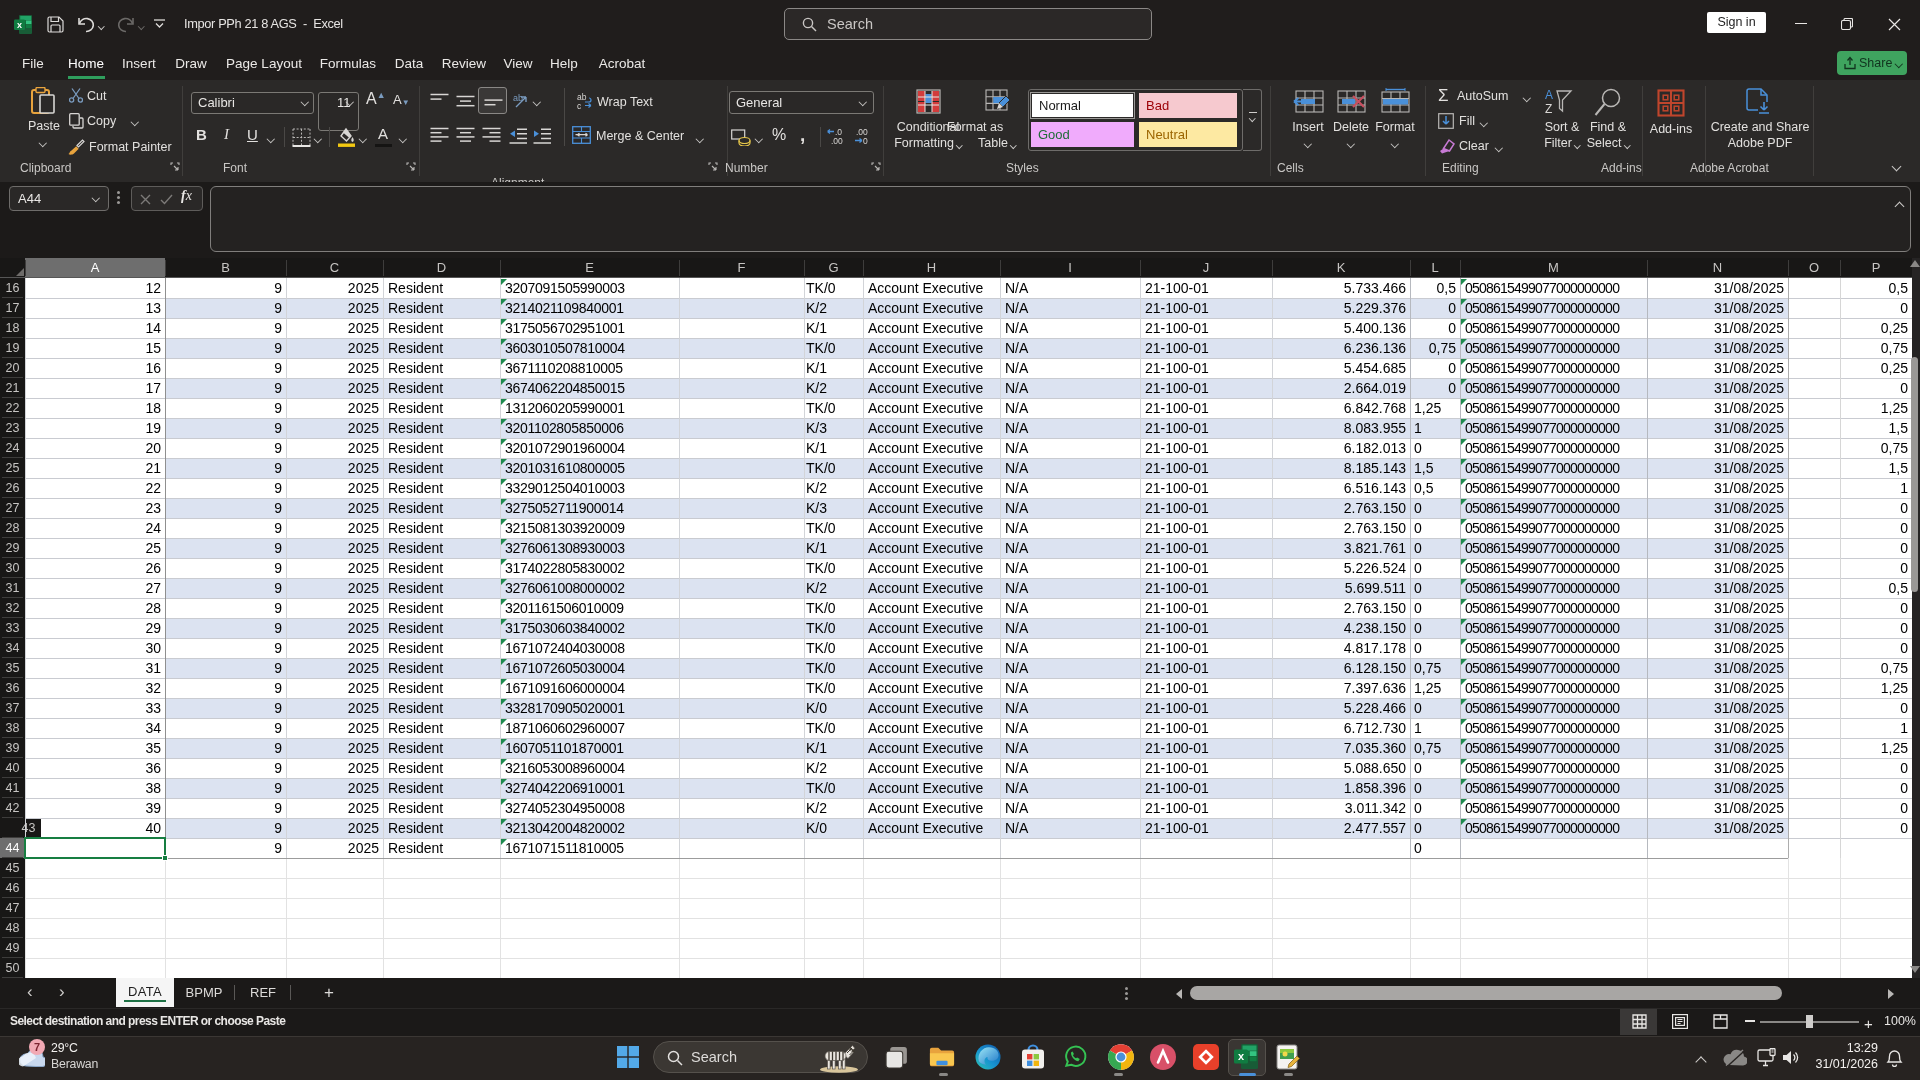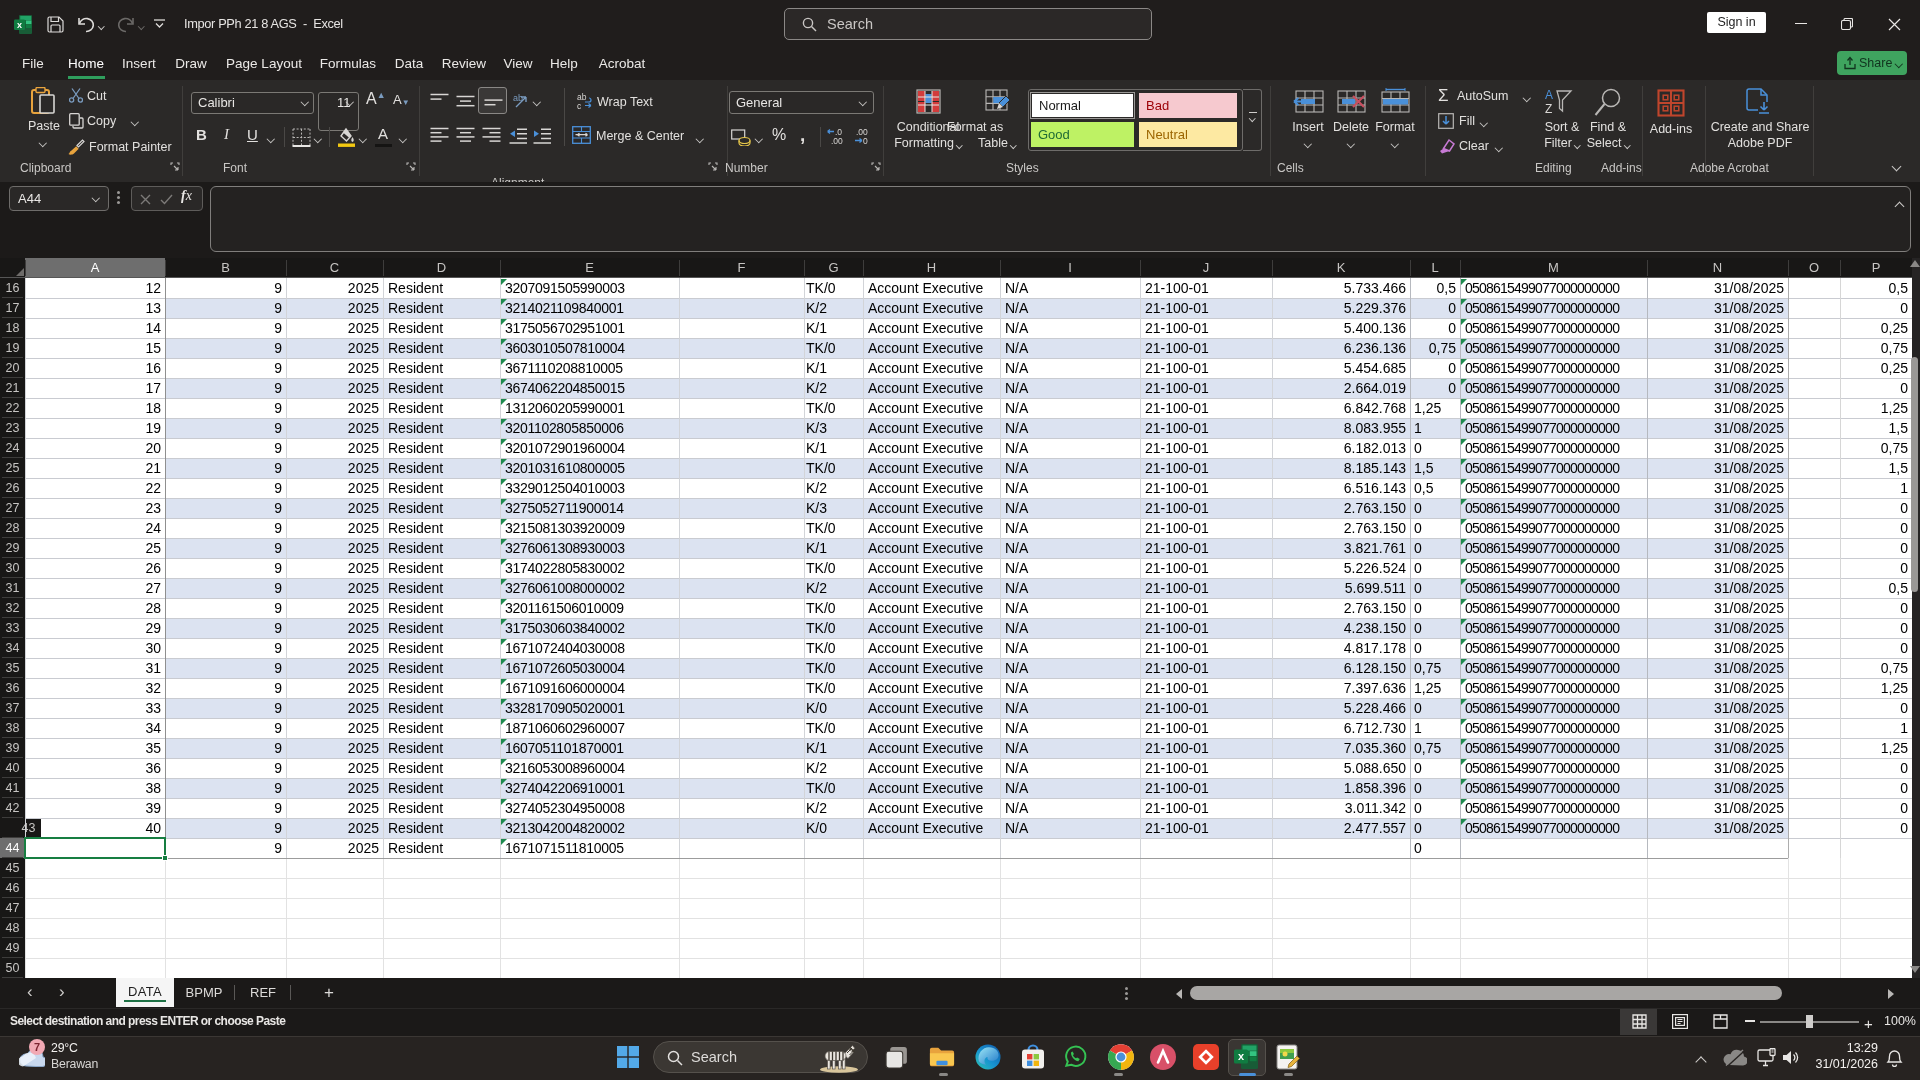--- a/index.html
+++ b/index.html
@@ -128,21 +128,21 @@
 <div class="ab vsep" style="left:1425px"></div>
 <div class="ab vsep" style="left:1642px"></div>
 <div class="ab vsep" style="left:1705px"></div>
 <div class="ab vsep" style="left:1813px"></div>
 <div class="ab rlab" style="left:20px;top:161px;width:140px">Clipboard</div>
 <div class="ab rlab" style="left:223px;top:161px;width:140px">Font</div>
 <div class="ab rlab" style="left:491px;top:176px;width:140px">Alignment</div>
 <div class="ab rlab" style="left:725px;top:161px;width:140px">Number</div>
 <div class="ab rlab" style="left:1006px;top:161px;width:140px">Styles</div>
 <div class="ab rlab" style="left:1277px;top:161px;width:140px">Cells</div>
-<div class="ab rlab" style="left:1535px;top:161px;width:140px">Editing</div>
+<div class="ab rlab" style="left:1442px;top:161px;width:140px">Editing</div>
 <div class="ab rlab" style="left:1601px;top:161px;width:140px">Add-ins</div>
 <div class="ab rlab" style="left:1690px;top:161px;width:140px">Adobe Acrobat</div>
 <svg class="ab" style="left:170px;top:162px" width="10" height="10" viewBox="0 0 10 10" fill="none" stroke="#b9b7b5" stroke-width="1.1">
     <path d="M1 3 V1 H3 M7 1 H9 V3"></path>
     <path d="M4 4 L8 8 M8 8 V5 M8 8 H5"></path>
   </svg>
 <svg class="ab" style="left:406px;top:162px" width="10" height="10" viewBox="0 0 10 10" fill="none" stroke="#b9b7b5" stroke-width="1.1">
     <path d="M1 3 V1 H3 M7 1 H9 V3"></path>
     <path d="M4 4 L8 8 M8 8 V5 M8 8 H5"></path>
   </svg>
@@ -310,21 +310,21 @@
     </g>
 <rect x="8.3" y="8" width="13.4" height="6.1" fill="#4a90d9"></rect>
 <path d="M14 14 L21 7 L25 11 L18 18 Z" fill="#4a90d9" stroke="#2b2928" stroke-width="1"></path>
 <path d="M14 14 L12 20 L18 18 Z" fill="#d8d6d4"></path>
   </svg>
 <div class="ab rtxt" style="left:947px;top:120px;width:100px;text-align:left;font-size:12.5px">Format as</div>
 <div class="ab rtxt" style="left:947px;top:136px;width:100px;text-align:center;font-size:12.5px">Table <span class="chev" style="width:4.5px;height:4.5px"></span></div>
 <div class="ab" style="left:1028px;top:89px;width:215px;height:62px;border:1px solid #6e6c6a;border-radius:3px"></div>
 <div class="ab" style="left:1031px;top:93px;width:103px;height:25px;background:#fff;border:1px solid #2b2928;outline:1.6px solid #9a9896;color:#1a1a1a;font-size:13px;line-height:23px;padding-left:7px">Normal</div>
 <div class="ab" style="left:1139px;top:93px;width:98px;height:25px;background:#f6c9cf;color:#9c0006;font-size:13px;line-height:25px;padding-left:7px">Bad</div>
-<div class="ab" style="left:1031px;top:122px;width:103px;height:25px;background:#bef264;color:#1f6b35;font-size:13px;line-height:25px;padding-left:7px">Good</div>
+<div class="ab" style="left:1031px;top:122px;width:103px;height:25px;background:#f0abfc;color:#1f6b35;font-size:13px;line-height:25px;padding-left:7px">Good</div>
 <div class="ab" style="left:1139px;top:122px;width:98px;height:25px;background:#fde9a2;color:#9c6500;font-size:13px;line-height:25px;padding-left:7px">Neutral</div>
 <div class="ab" style="left:1243px;top:89px;width:19px;height:62px;border:1px solid #6e6c6a;border-left:none;border-radius:0 3px 3px 0"></div>
 <div class="ab" style="left:1249px;top:112px;width:8px;height:1.4px;background:#cfcdcb"></div>
 <div class="cw" style="left:1250px;top:116px;width:4.5px;height:4.5px"></div>
 <svg class="ab" style="left:1292px;top:90px" width="32" height="23" viewBox="0 0 32 23">
 <g stroke="#b9b7b5" stroke-width="1.1">
       <rect x="4" y="1" width="27" height="21" fill="none"></rect>
       <path d="M4 8 h27 M4 15 h27 M13 1 v21 M22 1 v21"></path>
     </g>
 <rect x="9" y="9" width="14" height="5" fill="#4a90d9"></rect>

